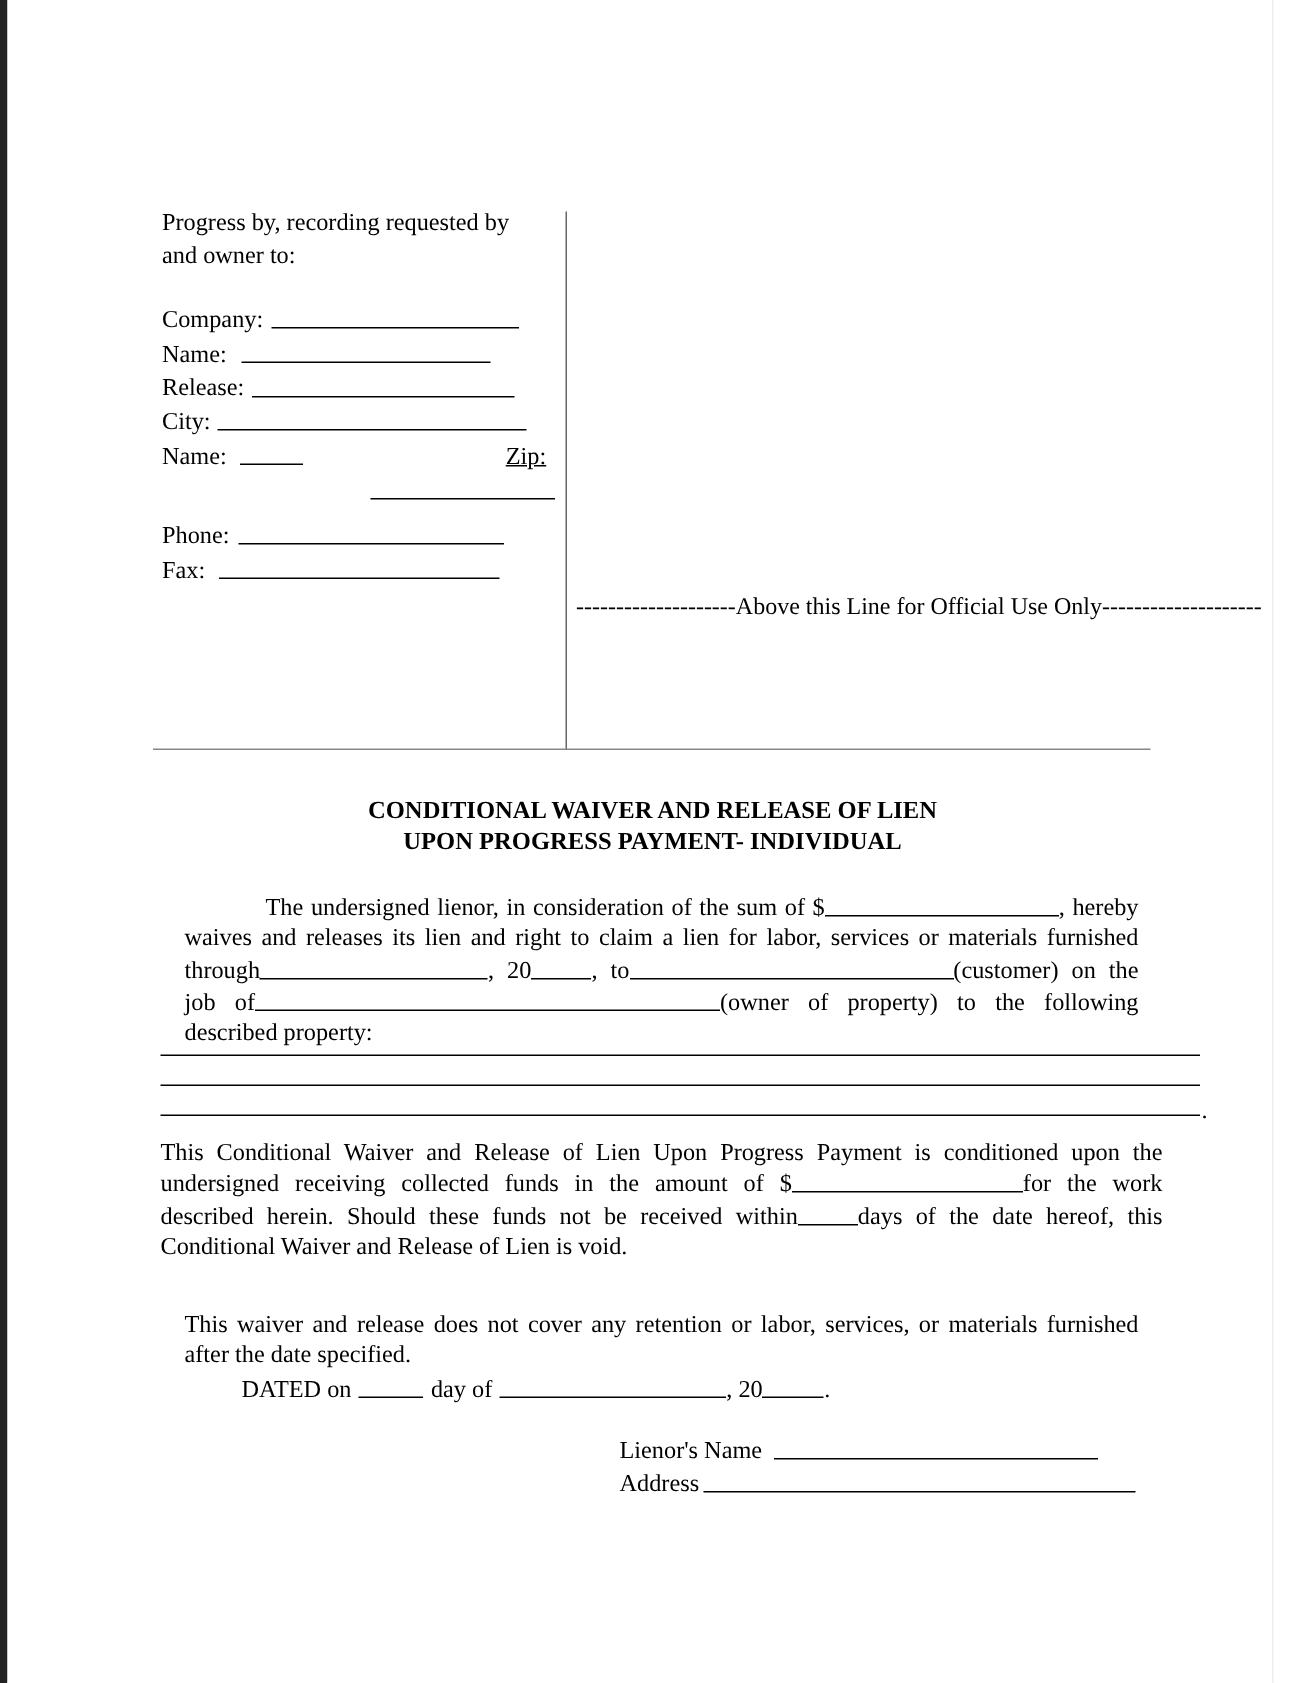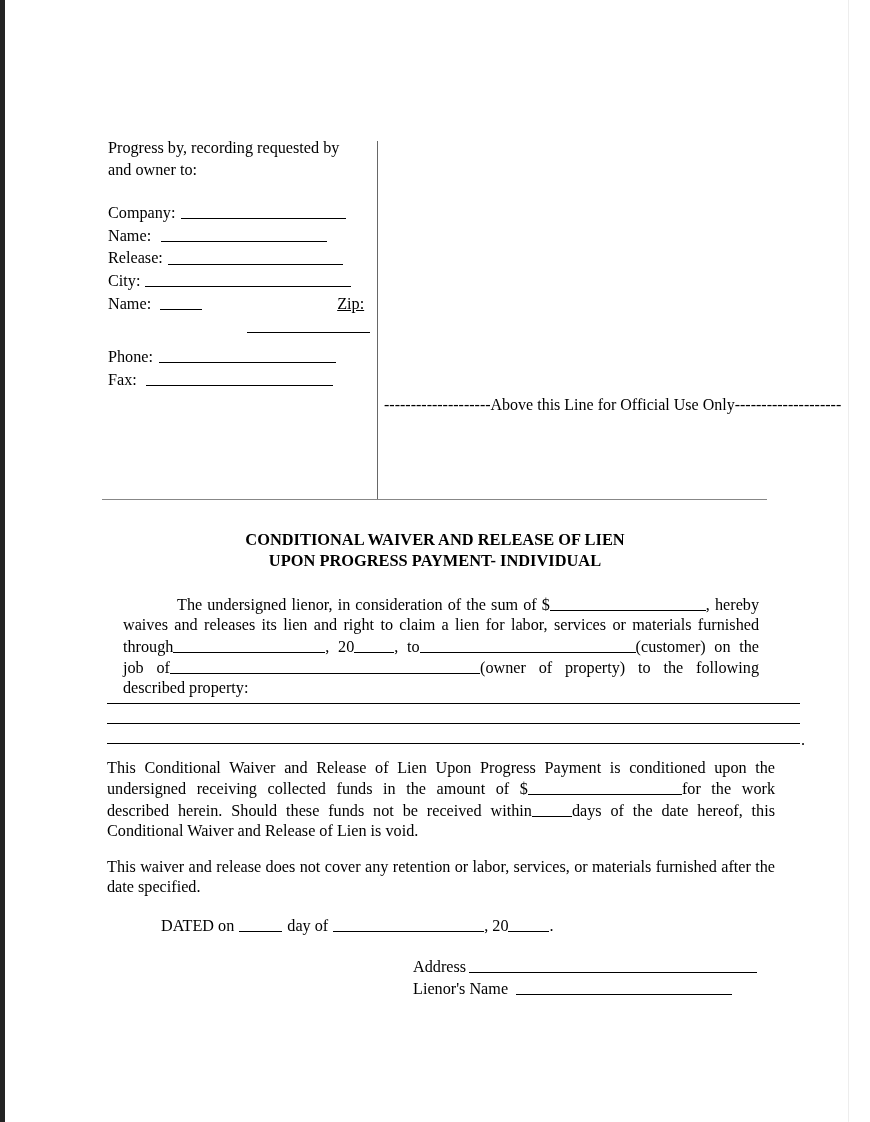--- a/index.html
+++ b/index.html
@@ -260,23 +260,23 @@
         <span class="line"></span>
         <span class="period">.</span>
       </div>
   </div>
 
   <div id="para-2">
     <p class="indent" style="margin:0;text-align:justify;"><span>This Conditional Waiver and Release of Lien Upon Progress Payment is conditioned upon the undersigned receiving collected funds in the amount of $</span><span class="blank" style="width:154px"></span><span>for the work described herein. Should these funds not be received within</span><span class="blank" style="width:40px"></span><span>days of the date hereof, this Conditional Waiver and Release of Lien is void.</span></p>
   </div>
 
   <div id="para-3">
-    <p class="indent" style="margin:0;text-align:justify;">This waiver and release does not cover any retention or labor, services, or materials furnished after the date specified.</p>
+    <p class="indent" style="margin:16px;text-align:justify;">This waiver and release does not cover any retention or labor, services, or materials furnished after the date specified.</p>
   </div>
 
   <div id="dated-line"><span>DATED on</span><span class="gap-blank" style="width:5px"></span><span class="blank" style="width:43px"></span><span class="gap-blank" style="width:5px"></span><span>day of</span><span class="gap-blank" style="width:5px"></span><span class="blank" style="width:151px"></span><span>, 20</span><span class="blank" style="width:41px"></span><span>.</span></div>
 
   <div id="signature-block">
+    <div><span>Lienor's Name</span><span class="gap-blank" style="width:8px"></span><span class="blank" style="width:216px"></span></div>
     <div><span>Address</span><span class="gap-blank" style="width:3px"></span><span class="blank" style="width:288px"></span></div>
-    <div><span>Lienor's Name</span><span class="gap-blank" style="width:8px"></span><span class="blank" style="width:216px"></span></div>
   </div>
 
 </div>
 
 </body></html>

